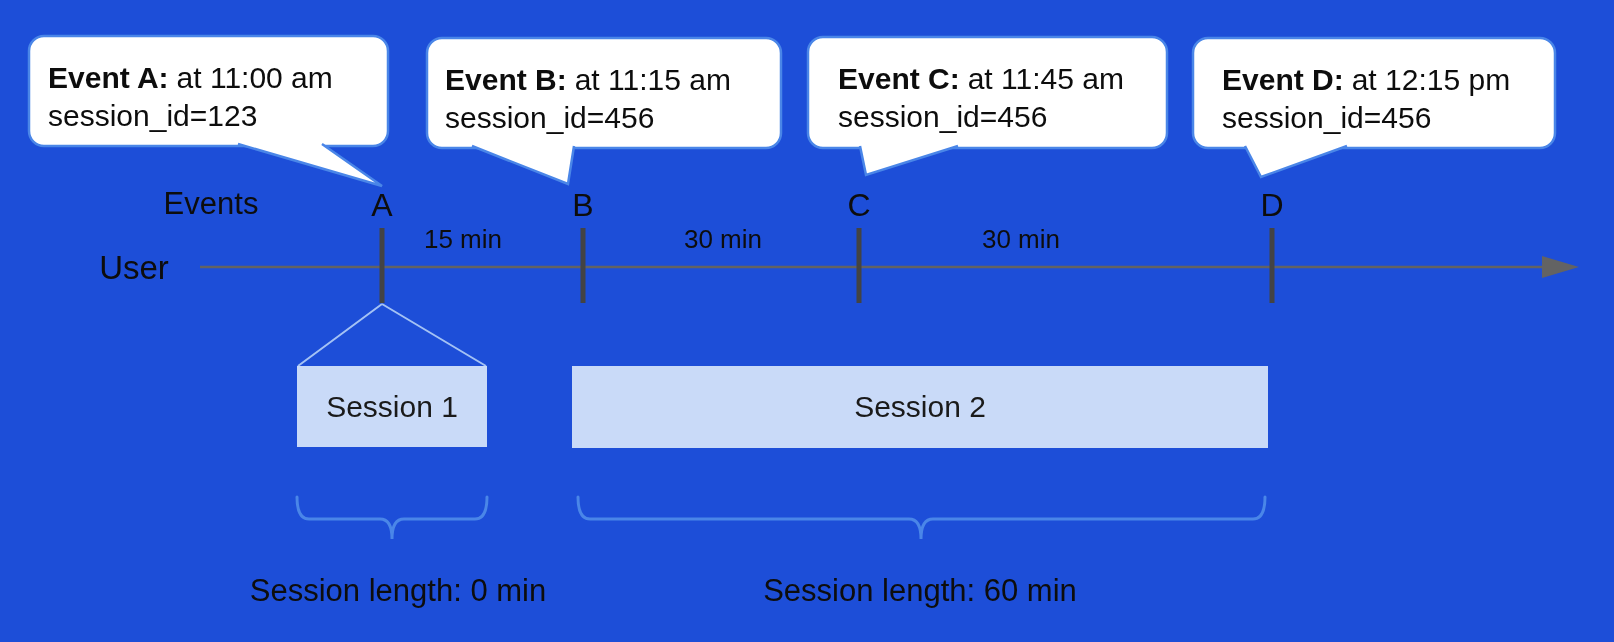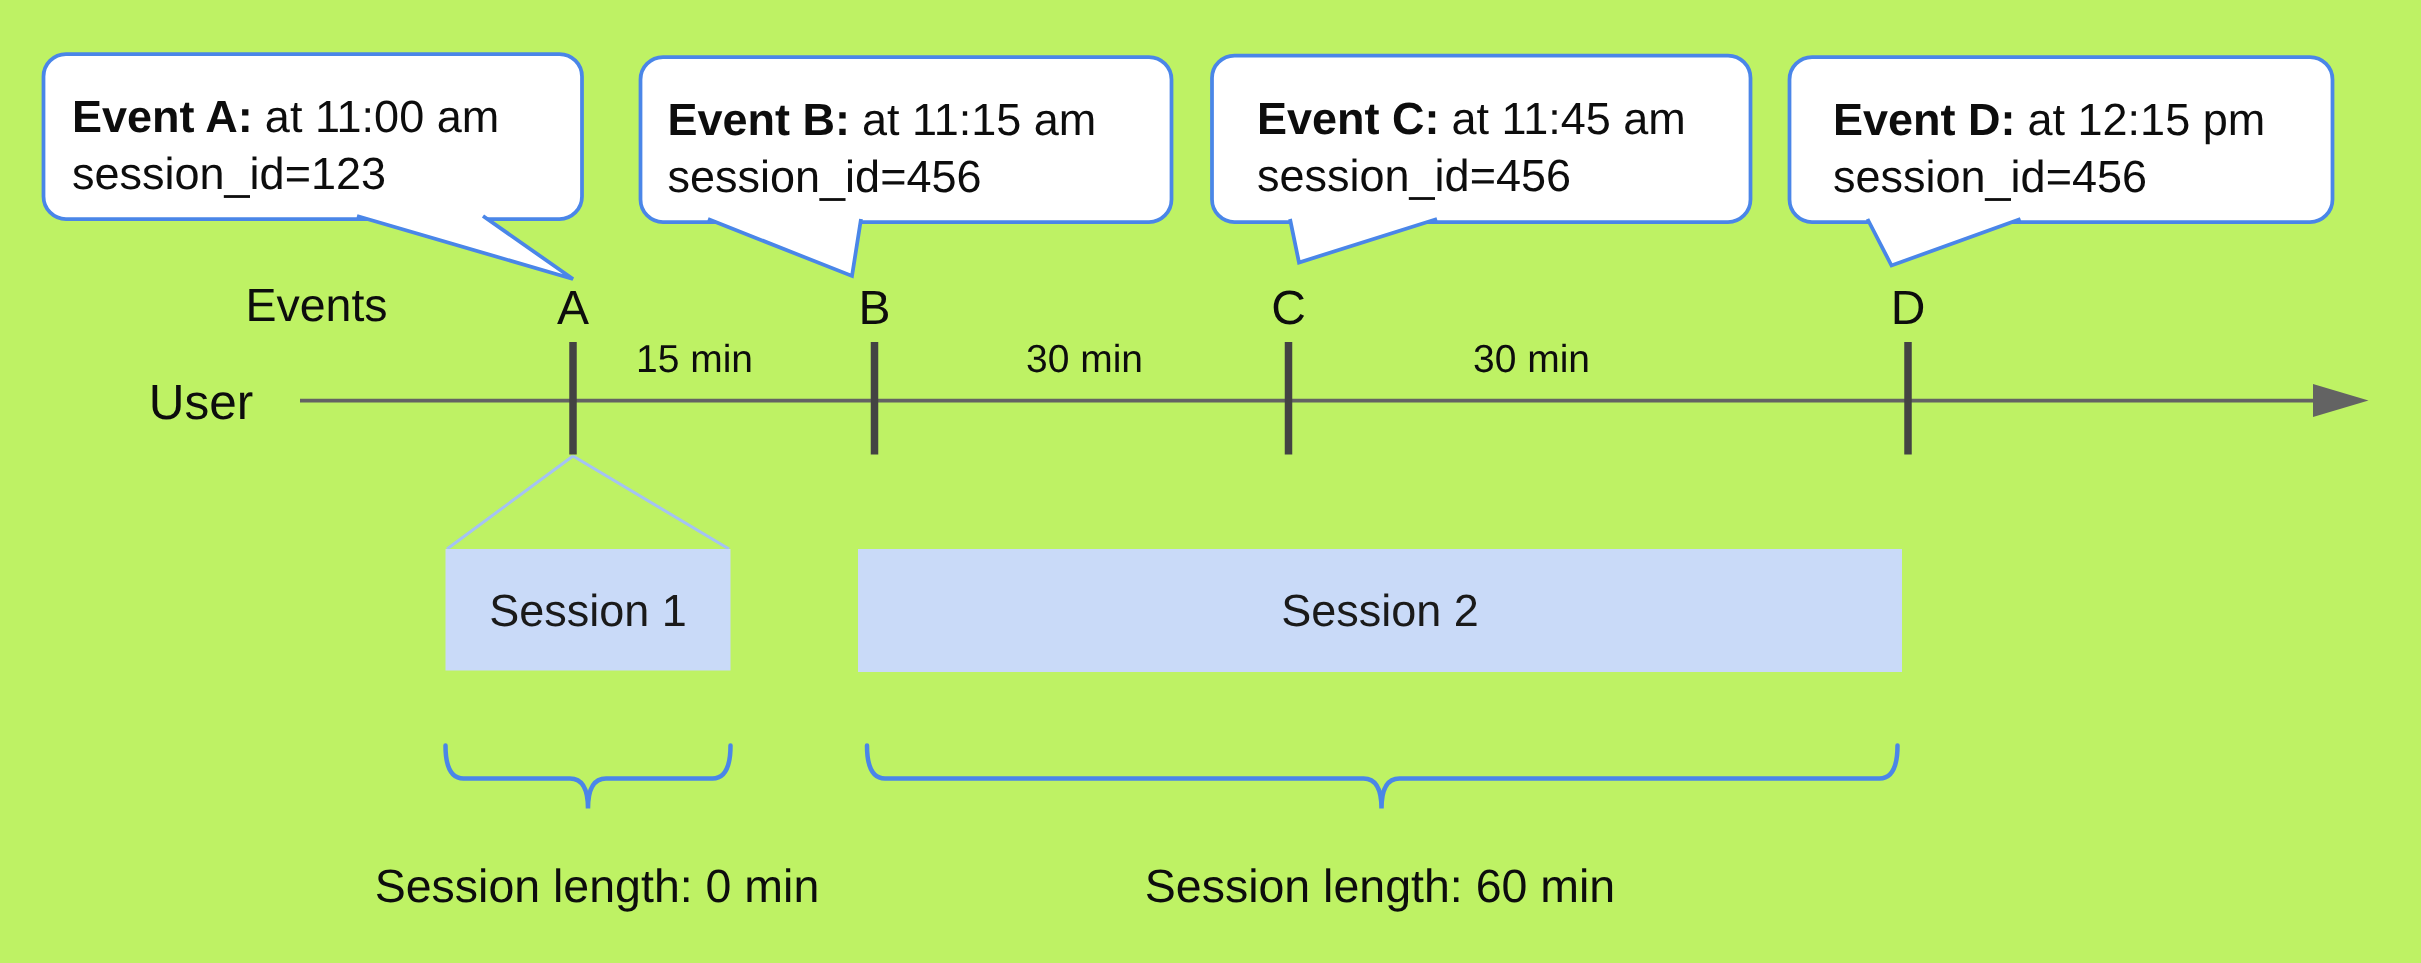--- a/index.html
+++ b/index.html
@@ -1,19 +1,19 @@
 <!DOCTYPE html>
 <html><head>
 <meta charset="utf-8">
 <style>
   html,body{margin:0;padding:0;background:#ffffff;}
   .stage{
     position:relative;
     width:1614px;height:642px;
-    background:#bef264;
+    background:#1d4ed8;
     font-family:"Liberation Sans","DejaVu Sans",sans-serif;
     overflow:hidden;
   }
   svg text{
     font-family:"Liberation Sans","DejaVu Sans",sans-serif;
     fill:#0d0d0d;
   }
   .bubble-box{fill:#ffffff;stroke:#4a86e8;stroke-width:2.5;}
   .bubble-tail{fill:#ffffff;stroke:#4a86e8;stroke-width:2.5;stroke-linejoin:miter;}
   .bubble-text{font-size:30px;}

